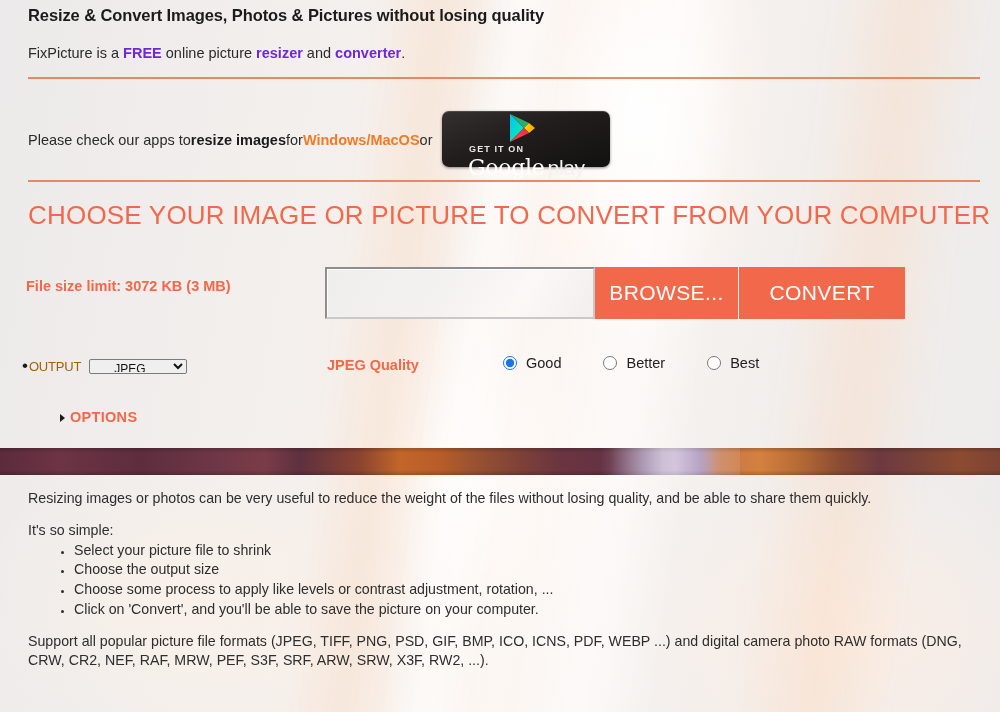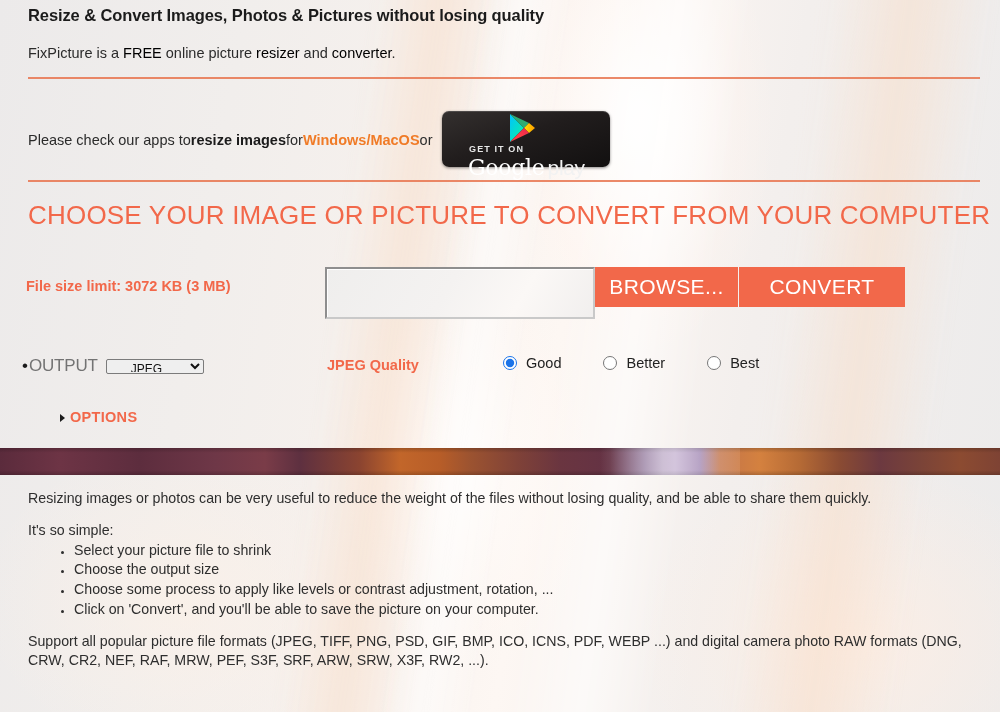--- a/index.html
+++ b/index.html
@@ -103,21 +103,21 @@
   }
 
   .tagline {
     position: absolute;
     left: 28px;
     top: 45px;
     font-size: 14.5px;
     color: #2b2b2b;
     white-space: nowrap;
   }
-  .tagline b { font-weight: normal; color: #000000; }
+  .tagline b { font-weight: bold; color: #6d28d9; }
 
   hr.rule {
     position: absolute;
     left: 28px;
     width: 952px;
     height: 0;
     margin: 0;
     border: 0;
     border-top: 2px solid #e8744f;
     opacity: 0.85;
@@ -226,21 +226,21 @@
     outline: none;
     font-size: 14px;
     padding: 4px 8px;
     color: #222;
     font-family: "Liberation Sans", sans-serif;
   }
 
   .btn {
     position: absolute;
     top: 267px;
-    height: 40px;
+    height: 52px;
     background: #f2684a;
     color: #ffffff;
     border: 0;
     font-family: "Liberation Sans", sans-serif;
     font-size: 21px;
     letter-spacing: 0.4px;
     cursor: pointer;
     display: flex;
     align-items: center;
     justify-content: center;
@@ -257,22 +257,22 @@
     height: 26px;
   }
   .bullet {
     font-size: 17px;
     color: #1b1b1b;
     line-height: 1;
     margin-right: 1px;
     margin-top: -2px;
   }
   .output-label {
-    font-size: 17px;
-    color: #737373;
+    font-size: 13px;
+    color: #a16207;
     letter-spacing: -0.2px;
     margin-right: 8px;
   }
   select.output-select {
     font-family: "Liberation Sans", sans-serif;
     font-size: 12px;
     padding: 1px 20px;
     height: 15px;
     background: #efefef;
     border: 1px solid #7b7b7b;

